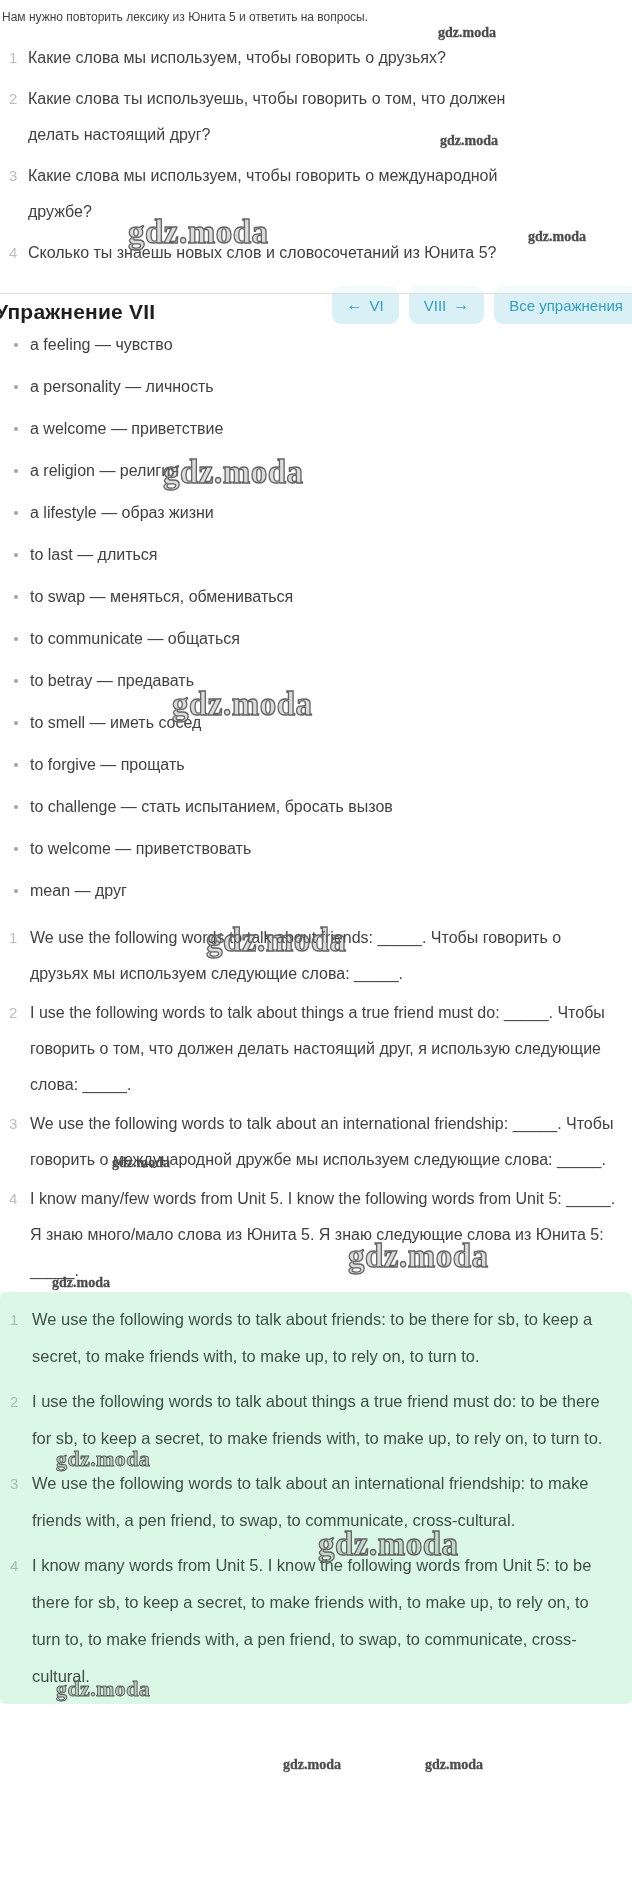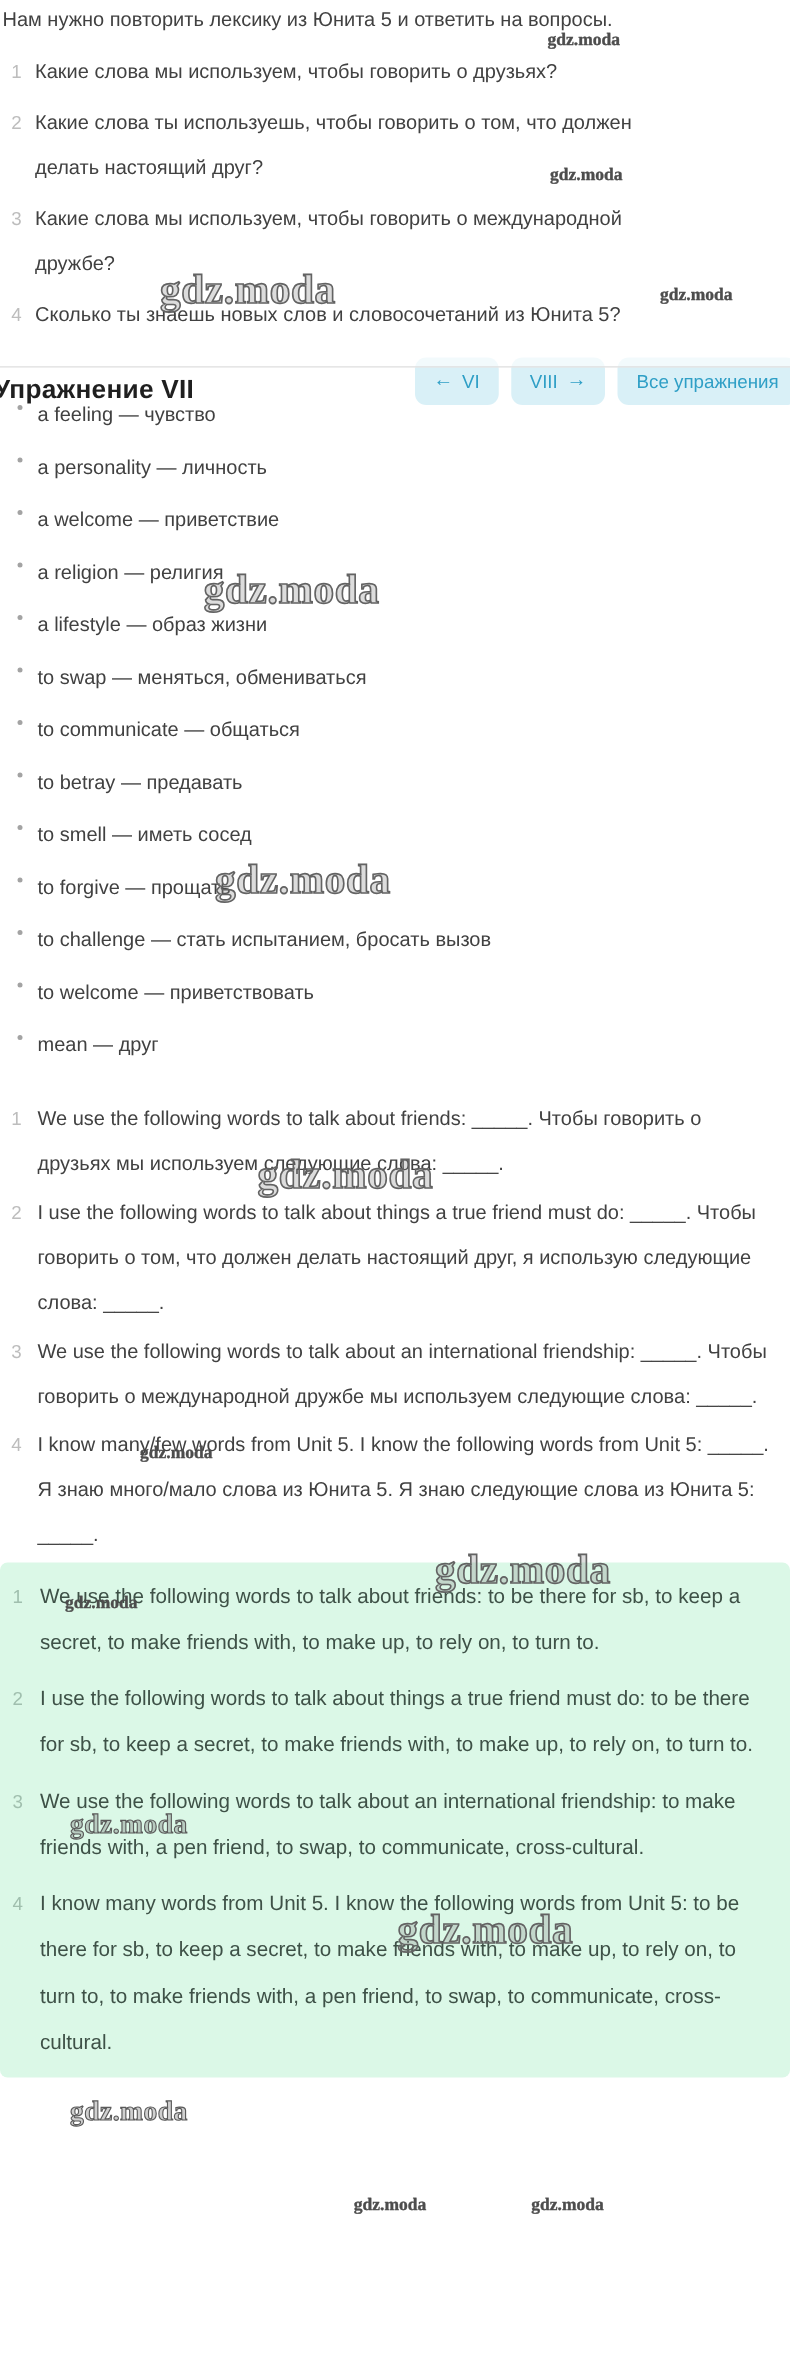--- a/index.html
+++ b/index.html
@@ -9,37 +9,37 @@
     --answer-text:#3e5147;
     --body-text:#414141;
     --muted-number:#bdbdbd;
     --answer-number:#a0bfae;
   }
   *{margin:0;padding:0;box-sizing:border-box;}
   html,body{background:#fff;}
   body{font-family:"Liberation Sans",sans-serif;color:var(--body-text);}
   .page{position:relative;width:632px;height:1883px;overflow:hidden;background:#fff;}
 
-  .intro{margin:6px 0 0 2px;font-size:16px;line-height:22px;}
+  .intro{margin:6px 0 0 2px;font-size:12px;line-height:22px;}
 
   ol.plain{list-style:none;}
   ol.questions{margin-top:12px;}
   ol.questions li{position:relative;padding:0 20px 0 28px;line-height:36px;margin-bottom:5px;font-size:16px;max-width:560px;}
   .li-num{position:absolute;left:9px;top:0;color:var(--muted-number);font-size:15px;}
 
   .header-row{display:flex;align-items:flex-end;justify-content:space-between;height:44px;margin-top:9px;}
   .page-title{font-size:21px;font-weight:700;color:#1f1f1f;margin-left:-5px;white-space:nowrap;letter-spacing:.2px;}
   .nav{display:flex;gap:10px;margin-right:-6px;flex:0 0 auto;}
   .nav-btn{border:none;cursor:pointer;background:var(--nav-button-bg);color:var(--nav-button-text);
     font-family:"Liberation Sans",sans-serif;font-size:15px;height:38px;padding:0 15px;border-radius:9px;
     display:flex;align-items:center;gap:7px;white-space:nowrap;}
   .nav-btn .arrow{font-size:16px;line-height:1;}
 
   .vocab{list-style:none;margin-top:0;}
-  .vocab li{height:42px;display:flex;align-items:flex-start;font-size:16px;}
+  .vocab li{height:42px;display:flex;align-items:center;font-size:16px;}
   .bullet{width:4px;height:4px;border-radius:50%;background:#a3a3a3;margin:0 12px 0 14px;flex:0 0 auto;}
 
   .top-fade{position:absolute;left:0;right:0;top:276px;height:18px;
     background:rgba(255,255,255,0.66);border-bottom:1px solid #dedede;z-index:5;pointer-events:none;}
 
   ol.tasks{margin-top:8px;}
   ol.tasks li{position:relative;padding:0 16px 0 30px;line-height:36px;margin-bottom:3px;font-size:16px;}
   ol.tasks .li-num{left:9px;}
 
   .answers-block{background:var(--answer-bg);border-radius:6px;margin-top:2px;padding:9px 0 9px 0;}
@@ -110,20 +110,24 @@
         <span class="bullet"></span>
         <span>a welcome — приветствие</span>
       </li>
     <li>
         <span class="bullet"></span>
         <span>a religion — религия</span>
       </li>
     <li>
         <span class="bullet"></span>
         <span>a lifestyle — образ жизни</span>
+      </li>
+    <li>
+        <span class="bullet"></span>
+        <span>to last — длиться</span>
       </li>
     <li>
         <span class="bullet"></span>
         <span>to swap — меняться, обмениваться</span>
       </li>
     <li>
         <span class="bullet"></span>
         <span>to communicate — общаться</span>
       </li>
     <li>

